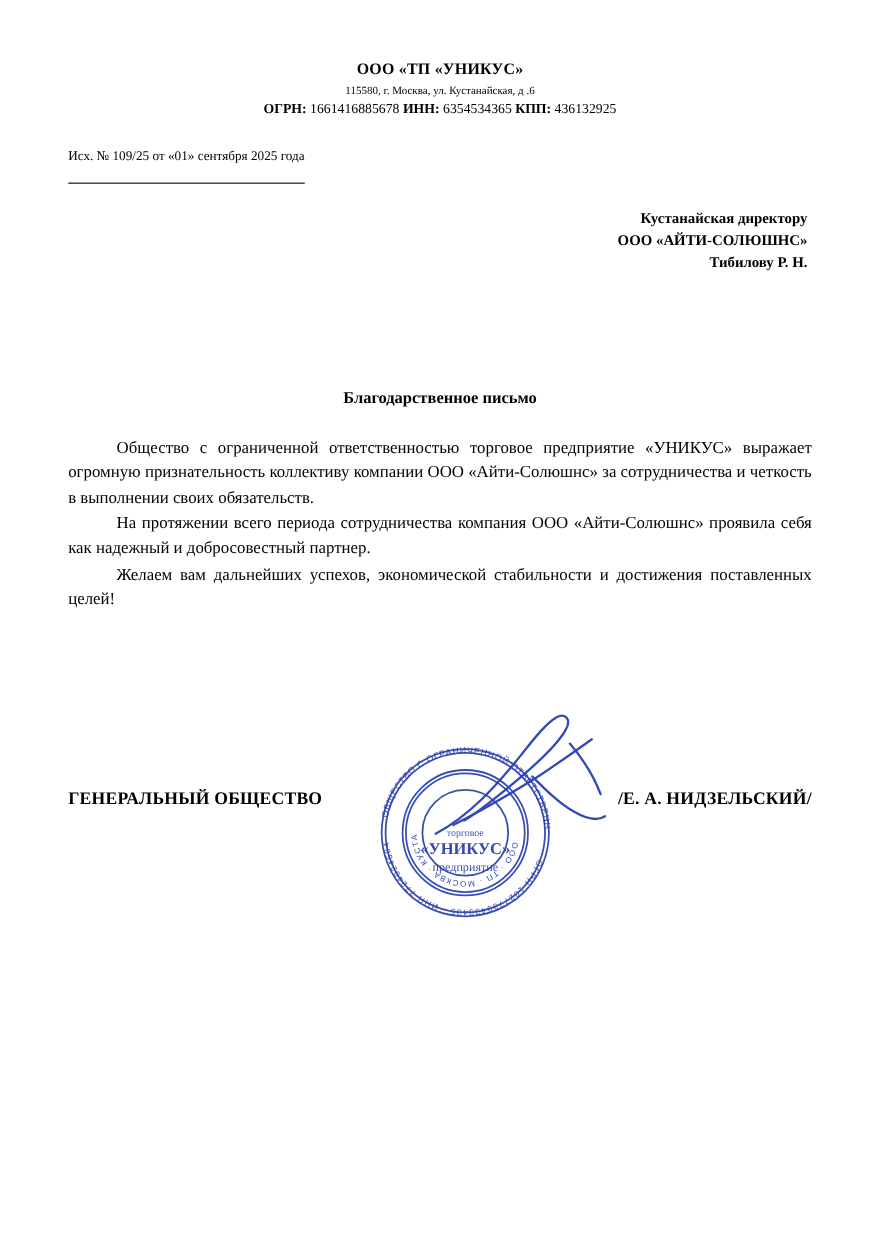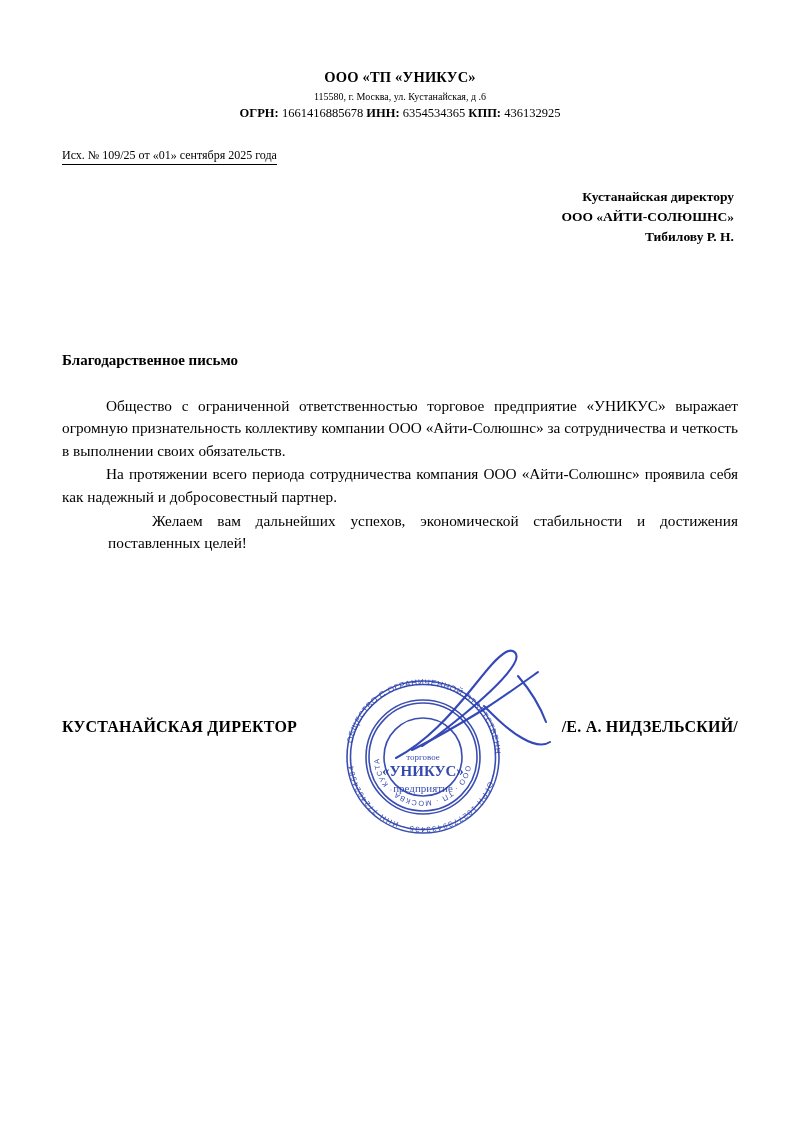--- a/index.html
+++ b/index.html
@@ -21,21 +21,21 @@
     left: 0; top: 0;
     width: 794px;
     height: 1123px;
     box-sizing: border-box;
     padding: 40px 56px 40px 62px;
   }
 
   
   .letterhead {
     text-align: center;
-    margin-top: 28px;
+    margin-top: 14px;
   }
   .lh-company {
     font-size: 14.5px;
     font-weight: bold;
     letter-spacing: 0.2px;
     line-height: 1.35;
   }
   .lh-address {
     font-size: 10px;
     line-height: 1.45;
@@ -46,54 +46,55 @@
     line-height: 1.45;
   }
   .lh-codes b { font-weight: bold; }
 
   
   .outgoing {
     margin-top: 26px;
     font-size: 12px;
     display: inline-block;
     border-bottom: 1px solid #000;
-    padding-bottom: 0;
+    padding-bottom: 16px;
     line-height: 1.3;
   }
 
   
   .addressee {
     margin-top: 22px;
     text-align: right;
     font-size: 13.5px;
     font-weight: bold;
     line-height: 1.5;
     padding-right: 4px;
   }
 
   
   .doc-title {
     margin-top: 104px;
+    text-align: center;
     font-size: 15px;
     font-weight: bold;
   }
 
   
   .body-text {
     margin-top: 26px;
     font-size: 15.3px;
     line-height: 1.48;
     text-align: justify;
   }
   .body-text p {
     margin: 0 0 1px 0;
     text-indent: 44px;
     text-align: justify;
   }
-  .body-text p:last-child { margin-bottom: 0; margin-left: 46px; }
+  .body-text p:last-child { margin-bottom: 0; }
 
   
   .signature-row {
     position: absolute;
     left: 62px;
     right: 56px;
     top: 718px;
     display: flex;
     justify-content: space-between;
     align-items: flex-end;
@@ -154,21 +155,21 @@
 
   <div class="doc-title">Благодарственное письмо</div>
 
   <div class="body-text">
     <p>Общество с ограниченной ответственностью торговое предприятие «УНИКУС» выражает огромную признательность коллективу компании ООО «Айти-Солюшнс» за сотрудничества и четкость в выполнении своих обязательств.</p>
     <p>На протяжении всего периода сотрудничества компания ООО «Айти-Солюшнс» проявила себя как надежный и добросовестный партнер.</p>
     <p>Желаем вам дальнейших успехов, экономической стабильности и достижения поставленных целей!</p>
   </div>
 
   <div class="signature-row">
-    <div>КУСТАНАЙСКАЯ ДИРЕКТОР</div>
+    <div>ГЕНЕРАЛЬНЫЙ ОБЩЕСТВО</div>
     <div class="sig-name">/Е. А. НИДЗЕЛЬСКИЙ/</div>
   </div>
 
   <div class="stamp">
     <svg width="170" height="170" viewBox="0 0 170 170" xmlns="http://www.w3.org/2000/svg">
       <defs>
         <path id="outerTop" d="M 85,85 m -72,0 a 72,72 0 1,1 144,0" fill="none"></path>
         <path id="outerBottom" d="M 85,85 m 70,0 a 70,70 0 1,1 -140,0" fill="none"></path>
         <path id="innerTopArc" d="M 85,85 m -47,0 a 47,47 0 1,1 94,0" fill="none"></path>
         <path id="innerBottomArc" d="M 85,85 m 44,0 a 44,44 0 1,1 -88,0" fill="none"></path>

